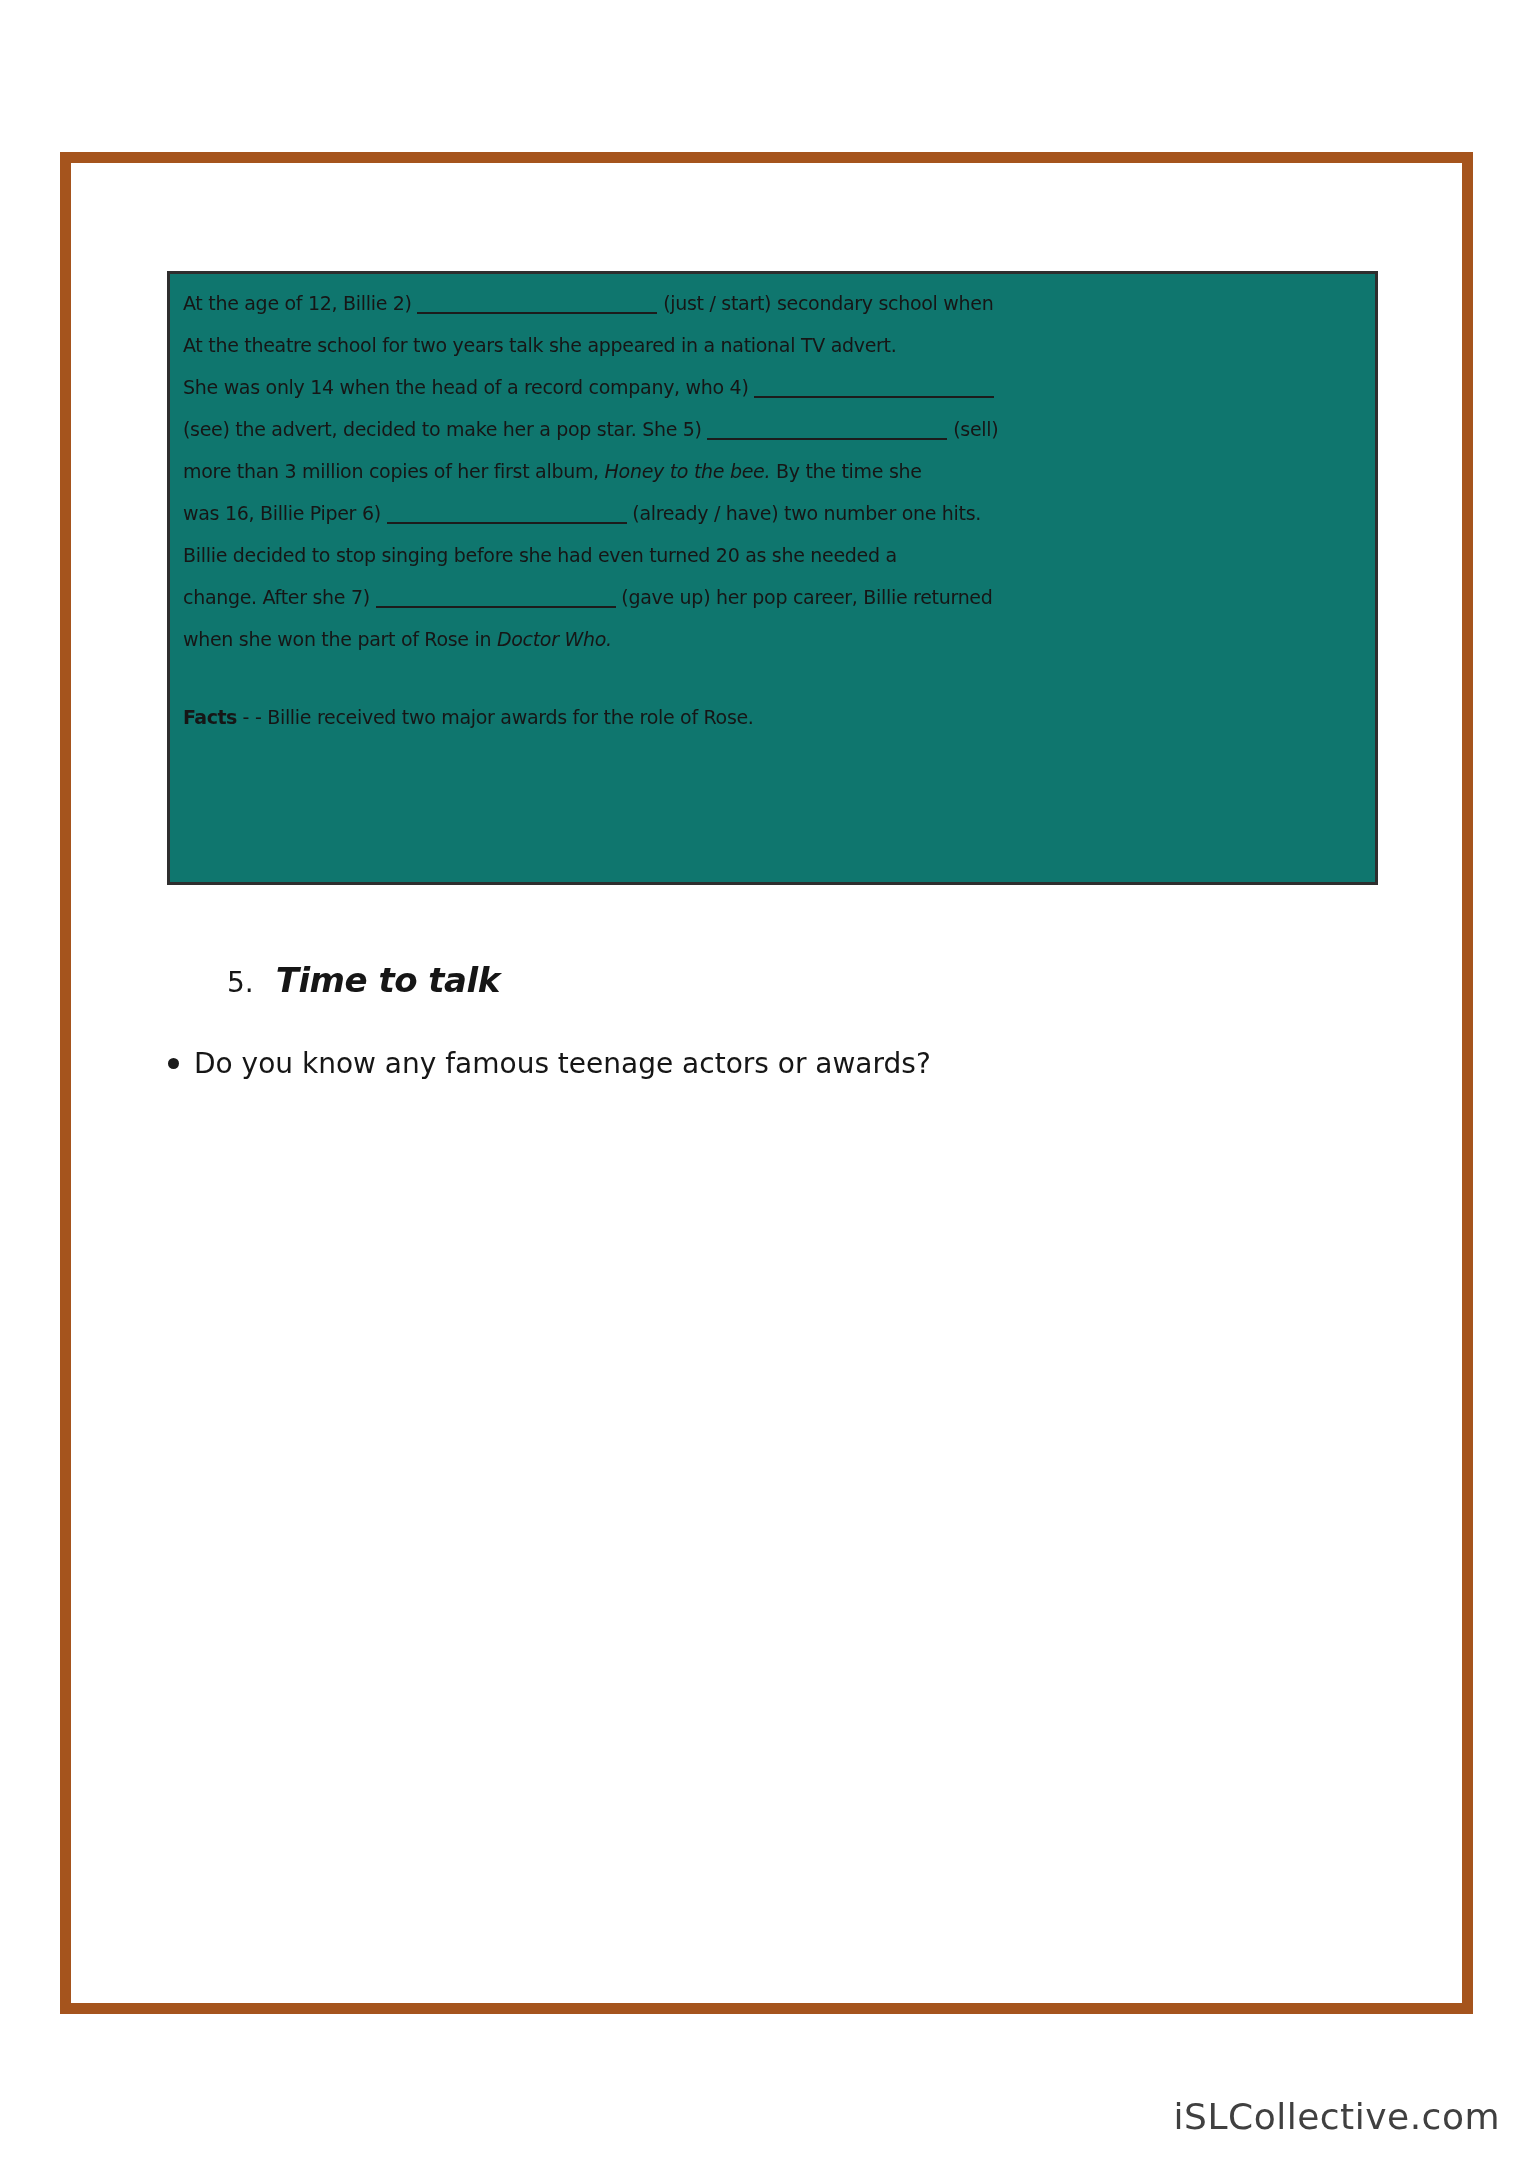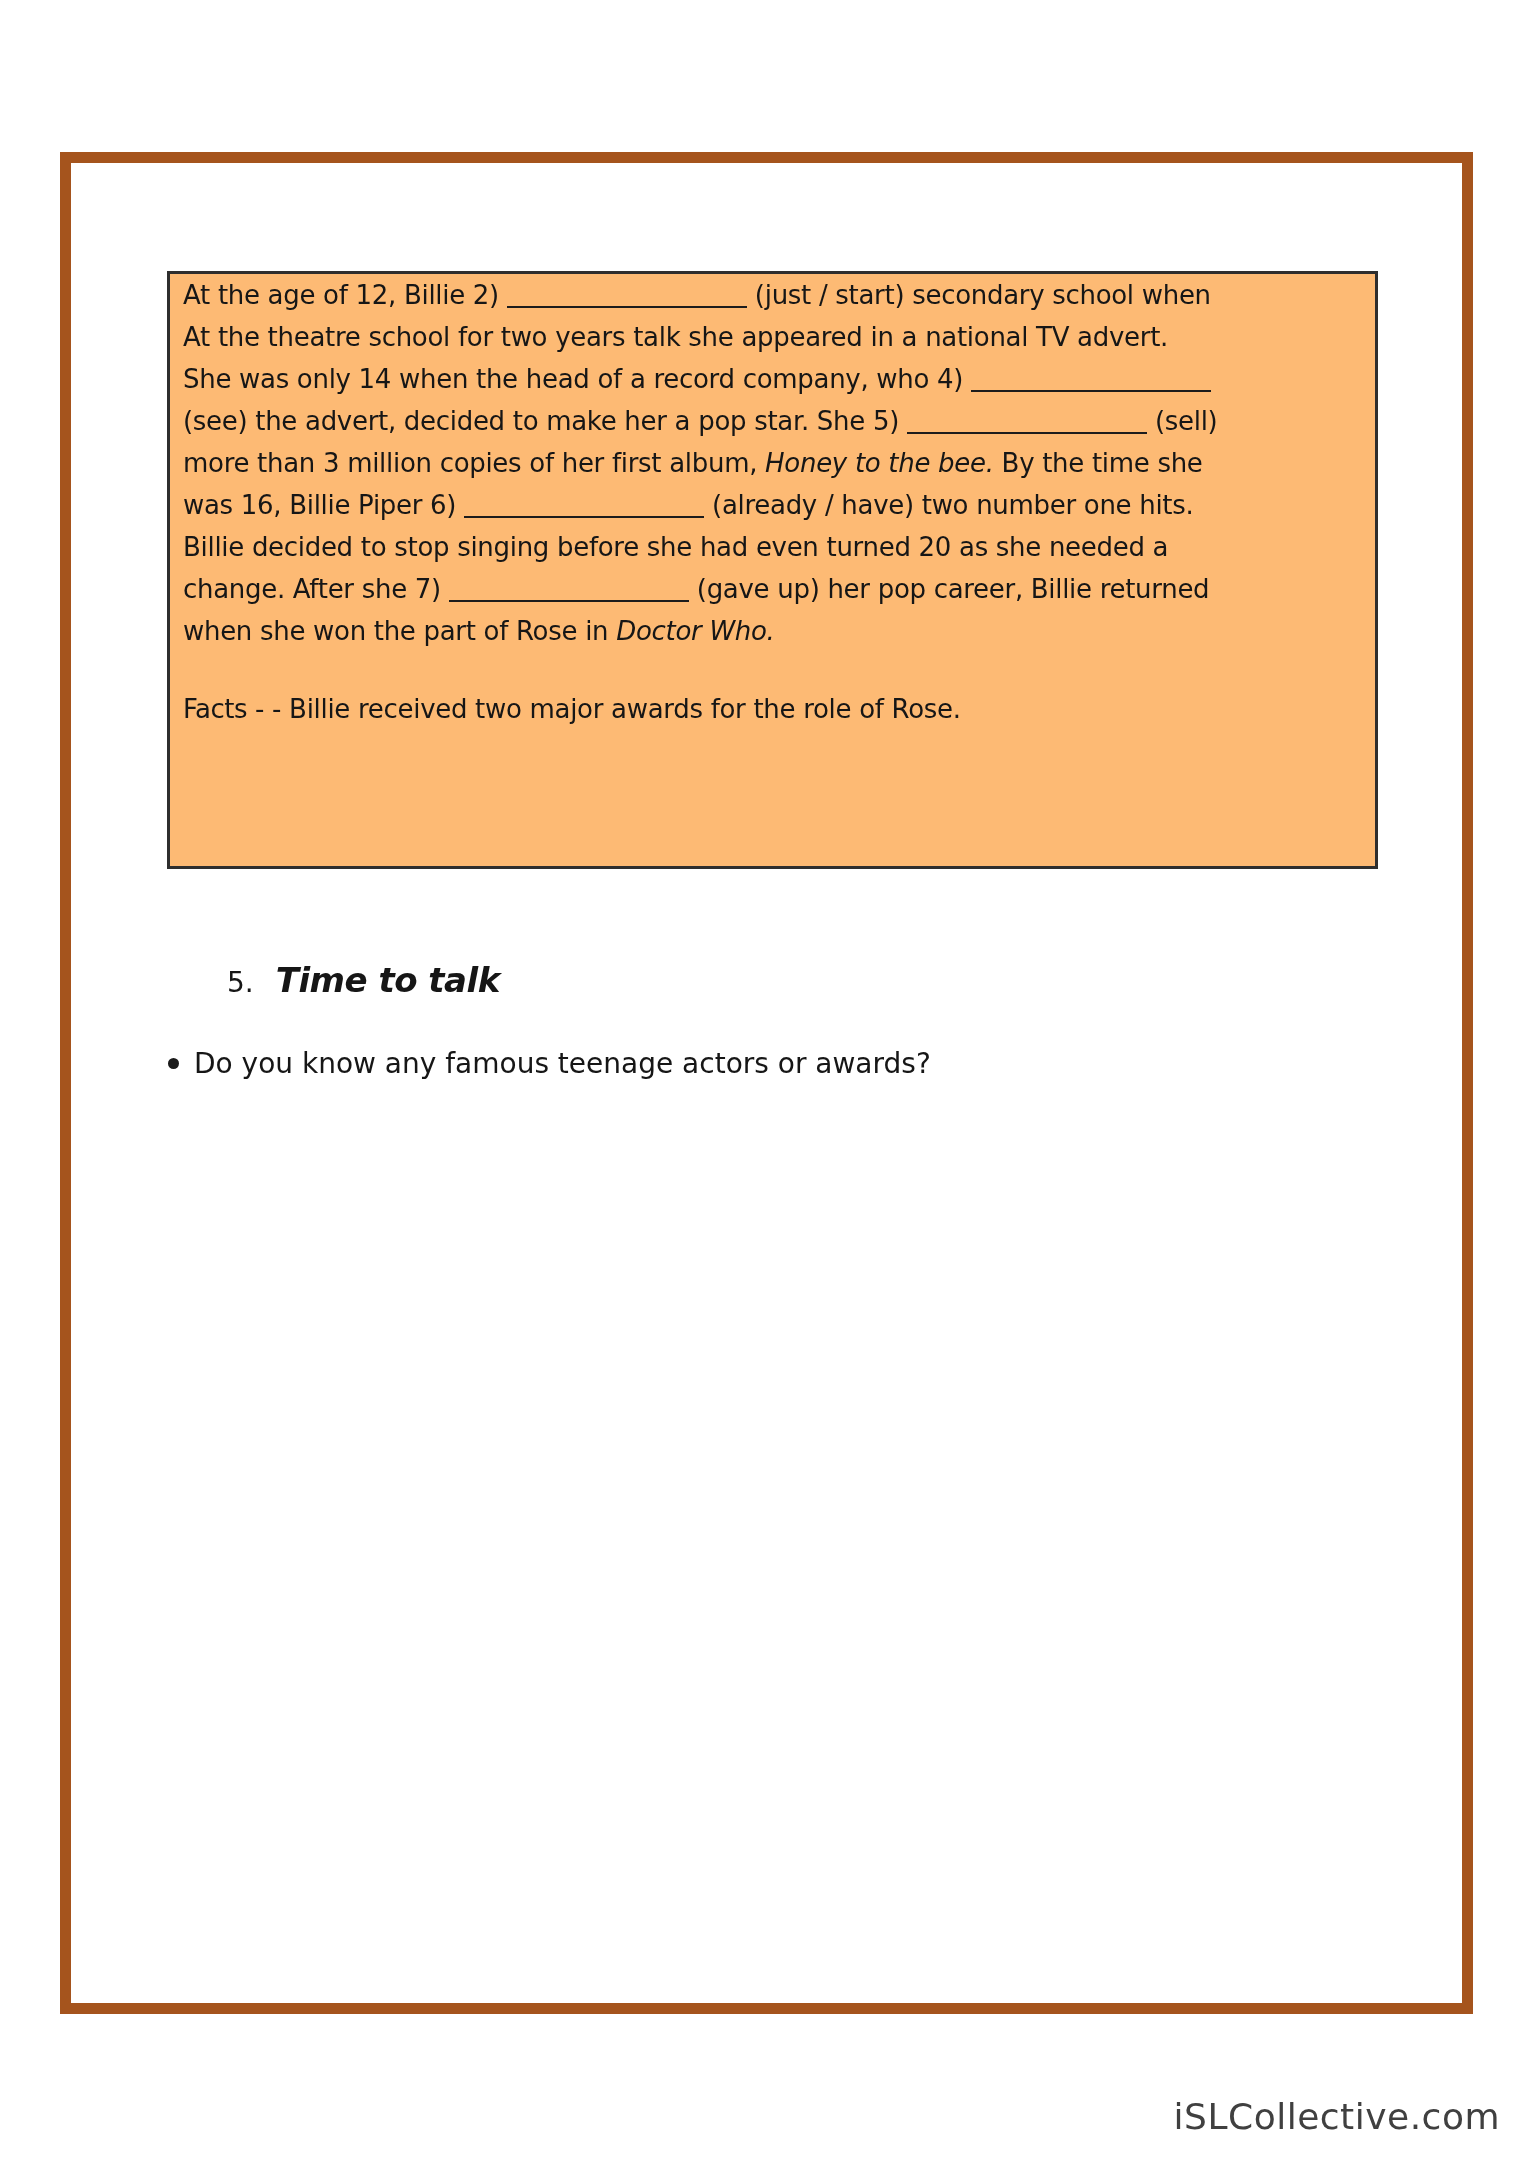--- a/index.html
+++ b/index.html
@@ -6,27 +6,27 @@
   .page {
     position:relative; width:1532px; height:2167px; background:#ffffff;
     font-family:"DejaVu Sans", sans-serif; color:#161616; overflow:hidden;
   }
   .frame {
     position:absolute; left:60px; top:152px; width:1391px; height:1840px;
     border:11px solid #a5541d; background:transparent;
   }
   .exercise-box {
     position:absolute; left:167px; top:271px; width:1179px; height:592px;
-    border:3px solid #2e2e2e; padding:0 13px; background:#fdba74;
-    font-size:26px; letter-spacing:-0.3px;
+    border:3px solid #2e2e2e; padding:8px 13px; background:#0f766e;
+    font-size:19px; letter-spacing:-0.3px;
   }
   .line { height:42px; line-height:42px; white-space:nowrap; }
   .line.gap { height:36px; }
   .line em { font-style:italic; }
-  .line strong { font-weight:normal; letter-spacing:-0.5px; }
+  .line strong { font-weight:bold; letter-spacing:-0.5px; }
   .blank {
     display:inline-block; border-bottom:2px solid #1c1c1c;
     margin-bottom:-4px; height:0.85em;
   }
   .talk-heading {
     position:absolute; left:227px; top:960px;
     display:flex; align-items:baseline;
   }
   .talk-heading .num { font-size:28px; margin-right:22px; }
   .talk-heading .title { font-size:34px; font-weight:bold; letter-spacing:-0.5px;font-style:italic; }

